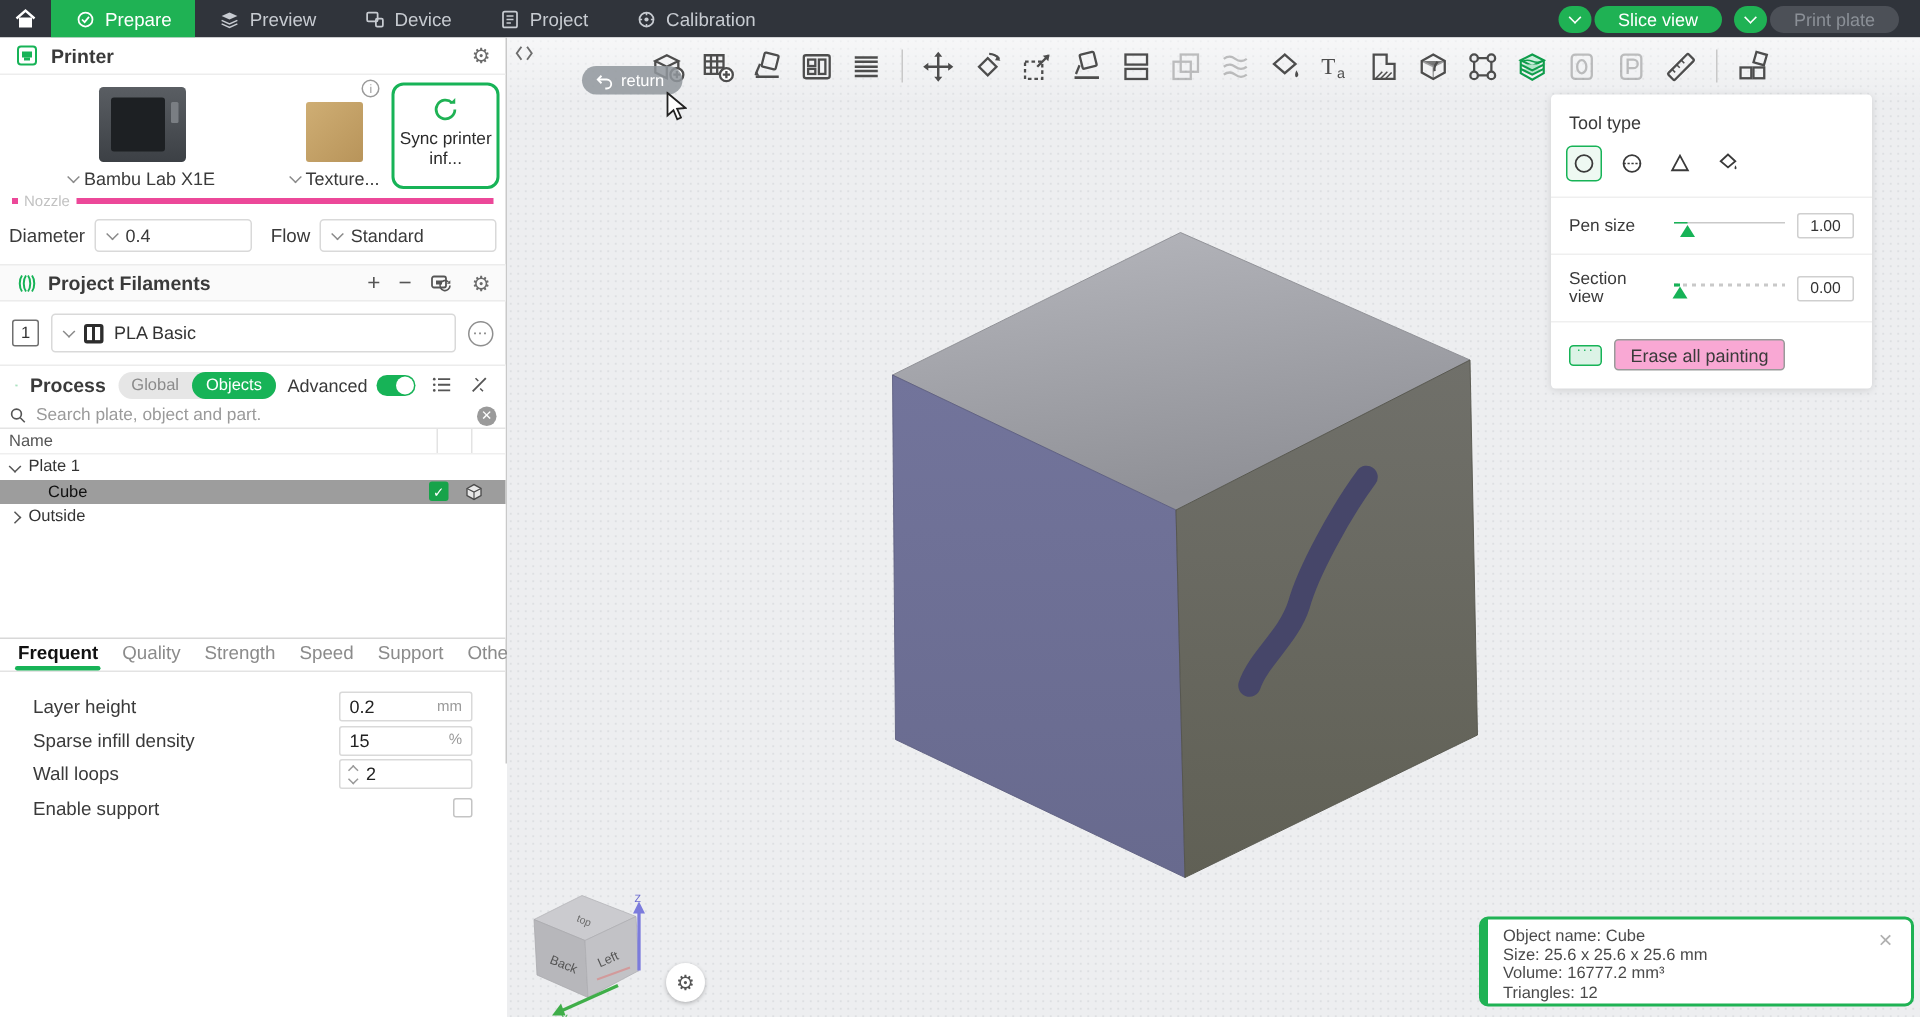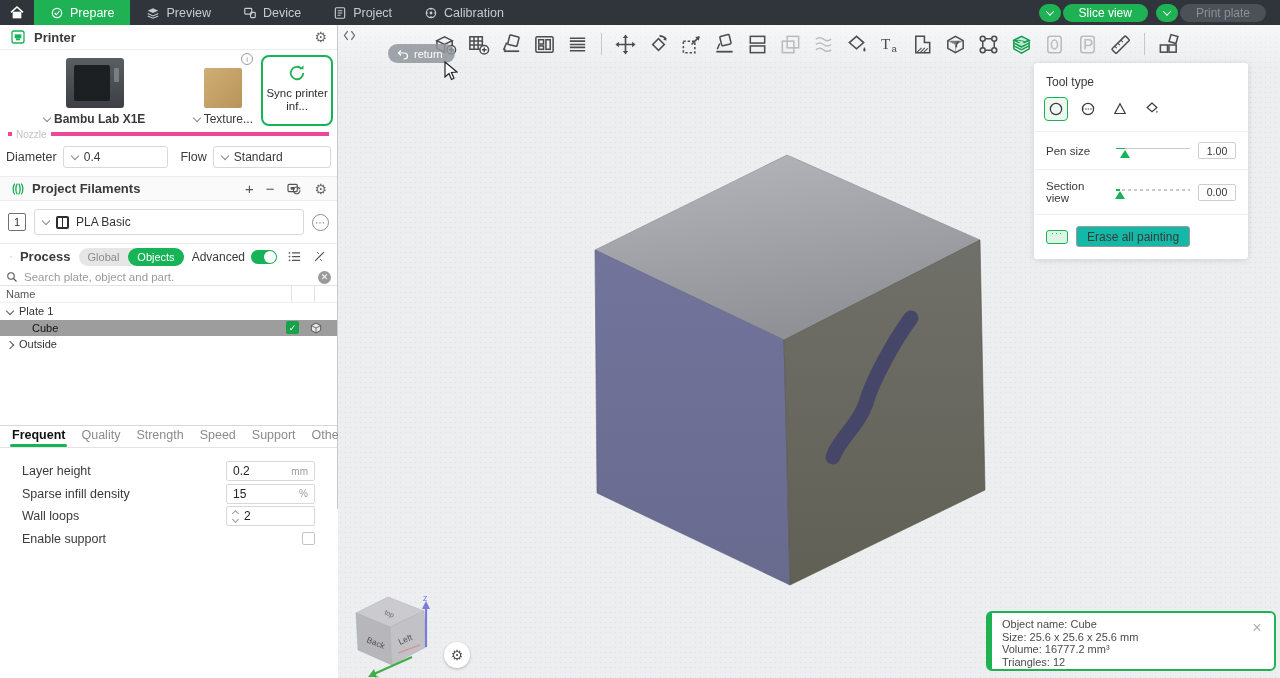--- a/index.html
+++ b/index.html
@@ -24,21 +24,21 @@
 
   
   .sidebar { position:absolute; left:0; top:25px; width:338px; height:484px; background:#fff; border-right:1px solid #c9c9c9; }
   .sec-header { display:flex; align-items:center; gap:8px; padding:0 10px; height:25px; border-bottom:1px solid #ededed; }
   .sec-title { font-size:13px; font-weight:bold; color:#3a3a3a; }
   .gear { margin-left:auto; color:#6b6b6b; font-size:14px; cursor:pointer; line-height:1; }
   .g-icon { width:16px; height:16px; }
 
   .printer-cards { display:flex; align-items:stretch; gap:6px; padding:5px 4px 2px 4px; height:78px; }
   .p-card { display:flex; flex-direction:column; align-items:center; justify-content:flex-end; cursor:pointer; }
-  .printer-card { width:182px;font-weight:bold; }
+  .printer-card { width:182px; }
   .printer-img { width:58px; height:50px; background:linear-gradient(#5a5e63,#3c4045); border-radius:3px; position:relative; margin-bottom:4px; }
   .printer-img:before { content:""; position:absolute; left:8px; top:7px; right:14px; bottom:7px; background:#1d2023; border-radius:2px; }
   .printer-img:after { content:""; position:absolute; right:5px; top:10px; width:5px; height:14px; background:#7a7e83; border-radius:1px; }
   .texture-card { width:64px; position:relative; }
   .plate-img { width:38px; height:40px; background:linear-gradient(135deg,#cfae74,#b8945a); border-radius:2px; margin-bottom:4px; }
   .info-badge { position:absolute; right:2px; top:-2px; width:12px; height:12px; border:1px solid #9a9a9a; color:#9a9a9a; border-radius:50%; font-size:8px; display:flex; align-items:center; justify-content:center; }
   .dd-label { display:flex; align-items:center; gap:4px; font-size:12px; color:#3a3a3a; white-space:nowrap; }
   .chev-dn { width:6px; height:6px; border-right:1.4px solid #8a8a8a; border-bottom:1.4px solid #8a8a8a; transform:rotate(45deg); margin-top:-3px; flex:none; }
   .sync-card { width:72px; border:2px solid #17b357; border-radius:8px; background:#fff; align-items:center; justify-content:flex-start; padding:6px 3px 4px; text-align:center; }
   .sync-card .txt { font-size:11.5px; color:#2c2c2c; line-height:1.15; margin-top:4px; }
@@ -132,21 +132,21 @@
   .pp-lbl { width:62px; font-size:11.5px; color:#3a3a3a; flex:none; }
   .slider { position:relative; flex:1; height:14px; cursor:pointer; }
   .slider .track { position:absolute; left:0; right:0; top:4px; height:1.5px; background:#c9c9c9; }
   .slider .track.dashed { background:repeating-linear-gradient(90deg,#c9c9c9 0 3px, transparent 3px 6px); }
   .slider .fill { position:absolute; left:0; top:4px; height:1.5px; background:#17b357; }
   .slider .thumb { position:absolute; top:6px; width:0; height:0; border-left:5px solid transparent; border-right:5px solid transparent; border-bottom:8px solid #17b357; }
   .pp-valbox { width:38px; height:17px; border:1px solid #cfcfcf; border-radius:2px; font-size:10.5px; color:#333; display:flex; align-items:center; justify-content:center; flex:none; }
   .erase-row { display:flex; align-items:center; gap:8px; padding:11px 12px 2px; }
   .kbd-badge { width:22px; height:14px; border:1px solid #17b357; border-radius:3px; background:#dcf3e6; position:relative; }
   .kbd-badge:before { content:"···"; position:absolute; left:0; right:0; top:-3px; text-align:center; color:#17b357; font-size:9px; letter-spacing:1px; }
-  .erase-btn { height:21px; border:1px solid #9a9a9a; border-radius:3px; background:#14b8a6; padding:0 10px; font-size:12px; color:#3a3a3a; font-family:"Liberation Sans",sans-serif; cursor:pointer; }
+  .erase-btn { height:21px; border:1px solid #9a9a9a; border-radius:3px; background:#f9a8d4; padding:0 10px; font-size:12px; color:#3a3a3a; font-family:"Liberation Sans",sans-serif; cursor:pointer; }
 
   .obj-tooltip { position:absolute; right:4px; bottom:7px; width:290px; height:60px; background:#fff; border:2px solid #1fb254; border-left:6px solid #1fb254; border-radius:6px; padding:5px 10px; }
   .obj-tooltip .line { font-size:11px; color:#4a4a4a; line-height:12.5px; }
   .tt-close { position:absolute; right:8px; top:6px; width:18px; height:18px; color:#b0b0b0; font-size:16px; line-height:18px; text-align:center; cursor:pointer; }
 
   .nav-cube { position:absolute; left:10px; top:570px; width:100px; height:86px; }
   .gear-fab { position:absolute; left:106px; top:617px; width:26px; height:26px; border-radius:50%; background:#fff; box-shadow:0 1px 3px rgba(0,0,0,.25); display:flex; align-items:center; justify-content:center; color:#555; font-size:14px; cursor:pointer; }
 
   .cursor { position:absolute; left:106px; top:36px; pointer-events:none; }
 </style>

